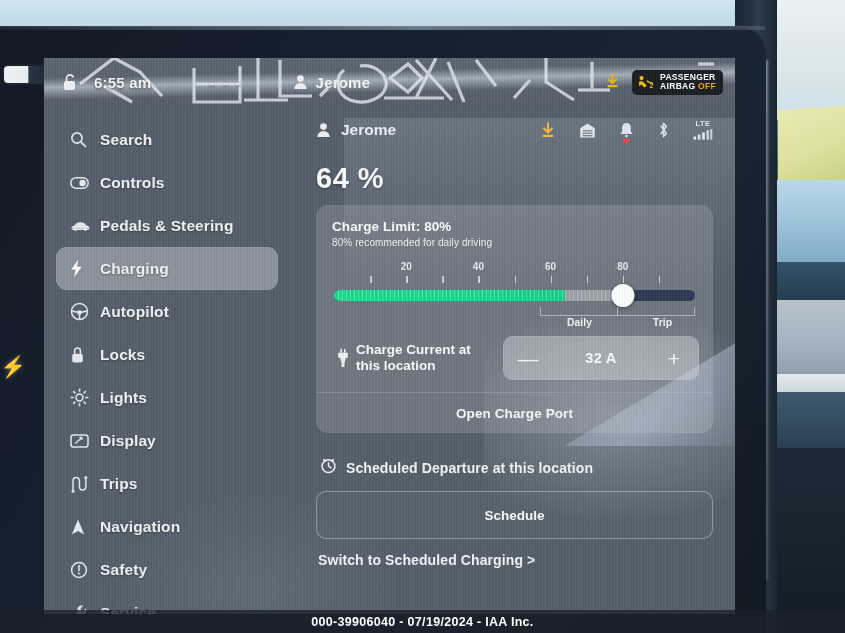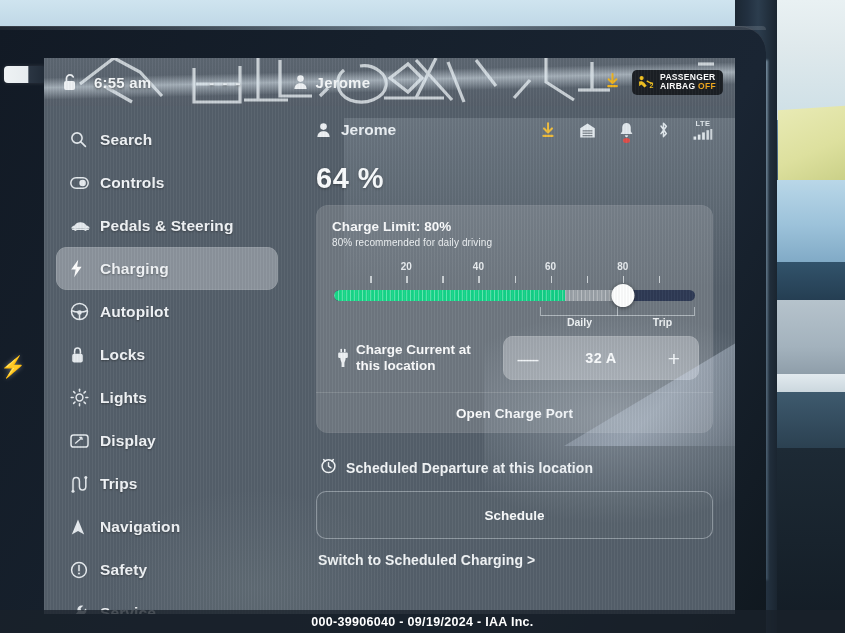--- a/index.html
+++ b/index.html
@@ -546,14 +546,14 @@
       <div class="switch-link">Switch to Scheduled Charging &gt;</div>
     </div>
 
     <div class="glare-c"></div>
     <div class="glare-a"></div>
     <div class="glare-b"></div>
     <div class="glare-d"></div>
     <div class="scan"></div>
   </div>
 
-  <div class="watermark">000-39906040 - 09/19/2024 - IAA Inc.</div>
+  <div class="watermark">000-39906040 - 07/19/2024 - IAA Inc.</div>
 </div>
 
 </body></html>

